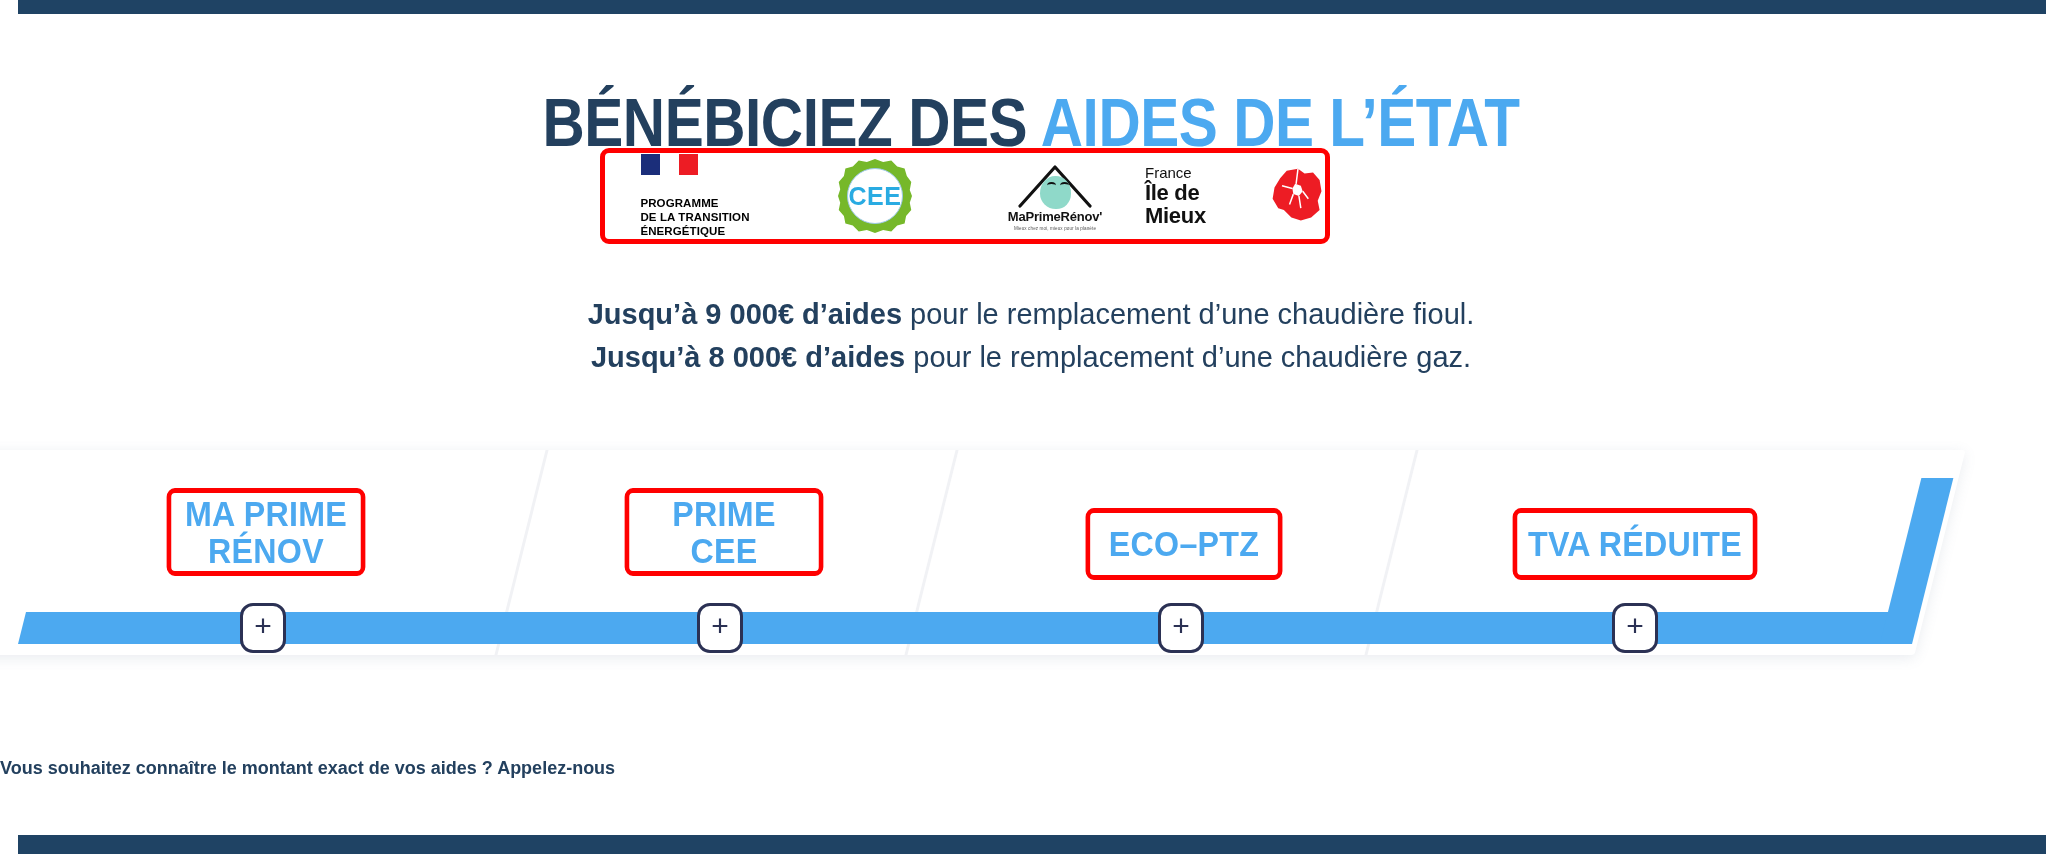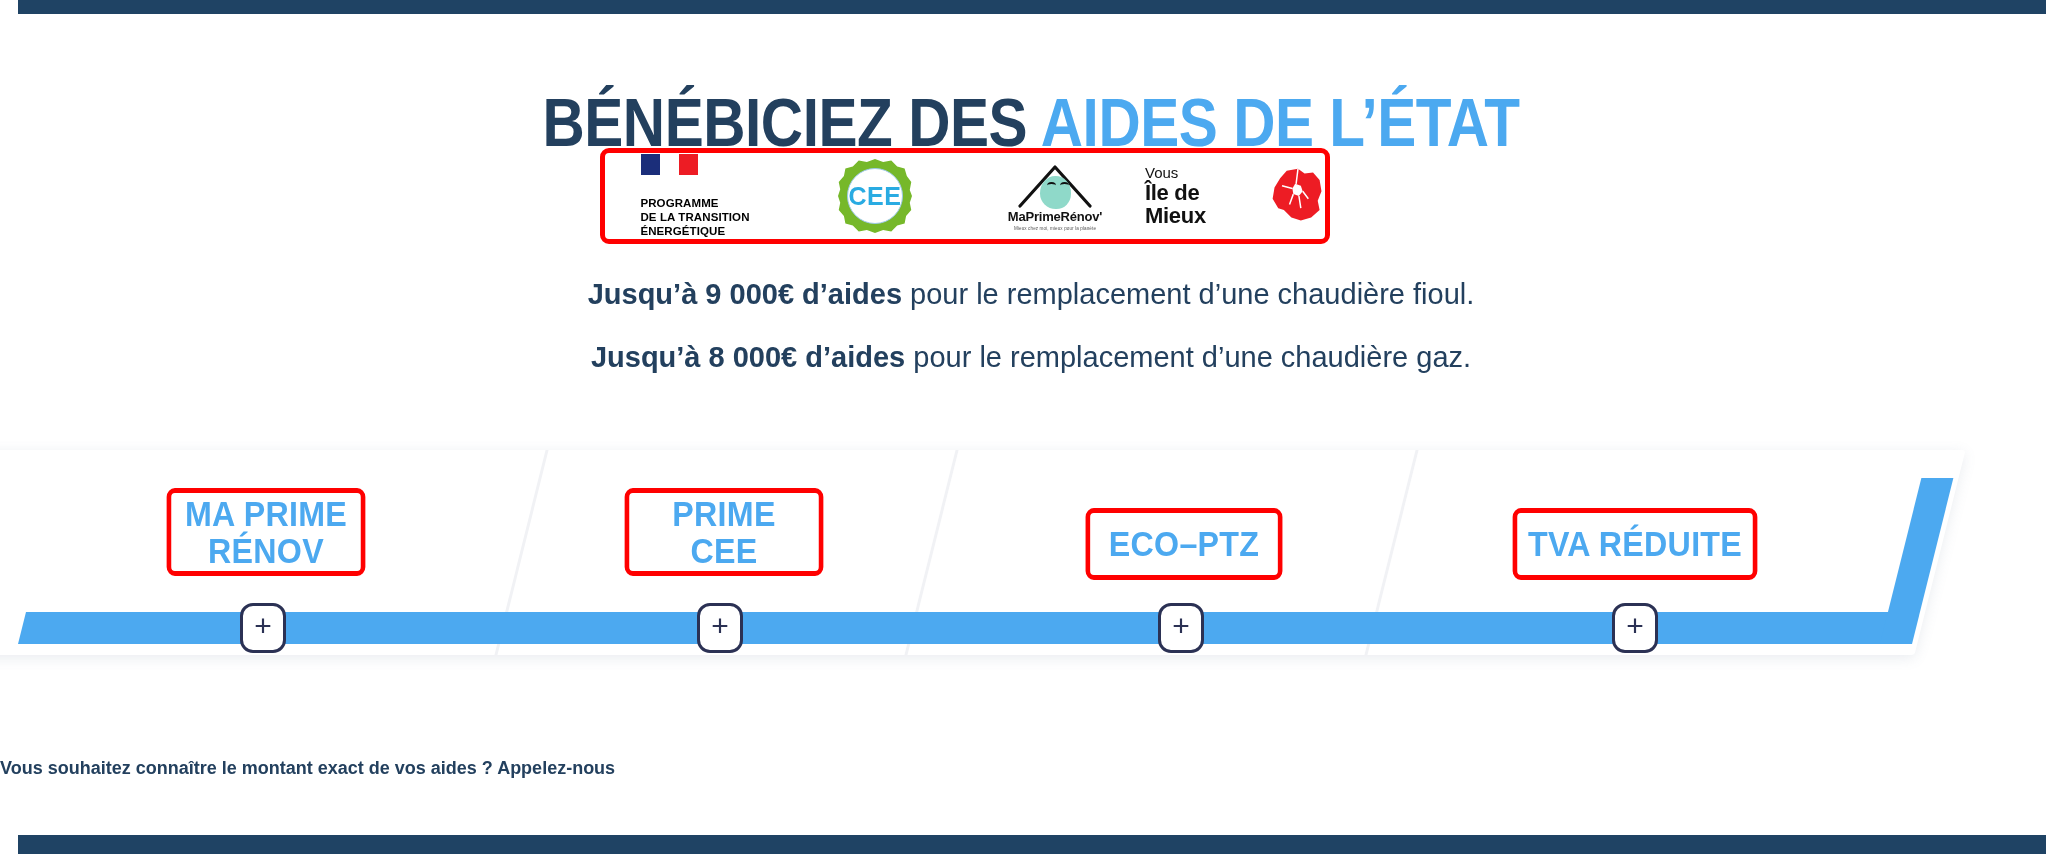--- a/index.html
+++ b/index.html
@@ -176,21 +176,21 @@
     position: absolute;
     left: 0;
     width: 2062px;
     text-align: center;
     font-family: "Liberation Sans", sans-serif;
     font-size: 29px;
     color: #23405E;
     white-space: nowrap;
   }
   .aid-line .b { font-weight: bold; }
-  .aid-line.one { top: 278px; }
+  .aid-line.one { top: 298px; }
   .aid-line.two { top: 341px; }
 
   
   .ribbon-zone {
     position: absolute;
     left: 0;
     top: 440px;
     width: 2062px;
     height: 230px;
   }
@@ -332,21 +332,21 @@
         <div class="mpr-eye r"></div>
       </div>
       <div class="mpr-name">MaPrimeRénov'</div>
       <div class="mpr-tag">Mieux chez moi, mieux pour la planète</div>
     </div>
   </div>
 
   <div class="logo-cell">
     <div class="idf">
       <div class="idf-text">
-        <div class="idf-line1">Vous</div>
+        <div class="idf-line1">France</div>
         <div class="idf-line2">Île de Mieux</div>
       </div>
       <svg width="62" height="62" viewBox="0 0 62 62">
         <path d="M21 4 L33 2 L40 7 L49 6 L56 14 L58 26 L54 36 L56 46 L47 54 L36 57 L26 54 L18 46 L12 44 L6 34 L8 22 L14 12 Z" fill="#ED1C24"></path>
         <path d="M30 18 L36 20 L38 26 L34 31 L28 29 L27 23 Z" fill="#ffffff"></path>
         <path d="M33 2 L31 18 M38 26 L44 34 M28 29 L24 40 M34 31 L36 44 M27 23 L16 20" stroke="#ffffff" stroke-width="1.6" fill="none"></path>
       </svg>
     </div>
   </div>
 </div>

